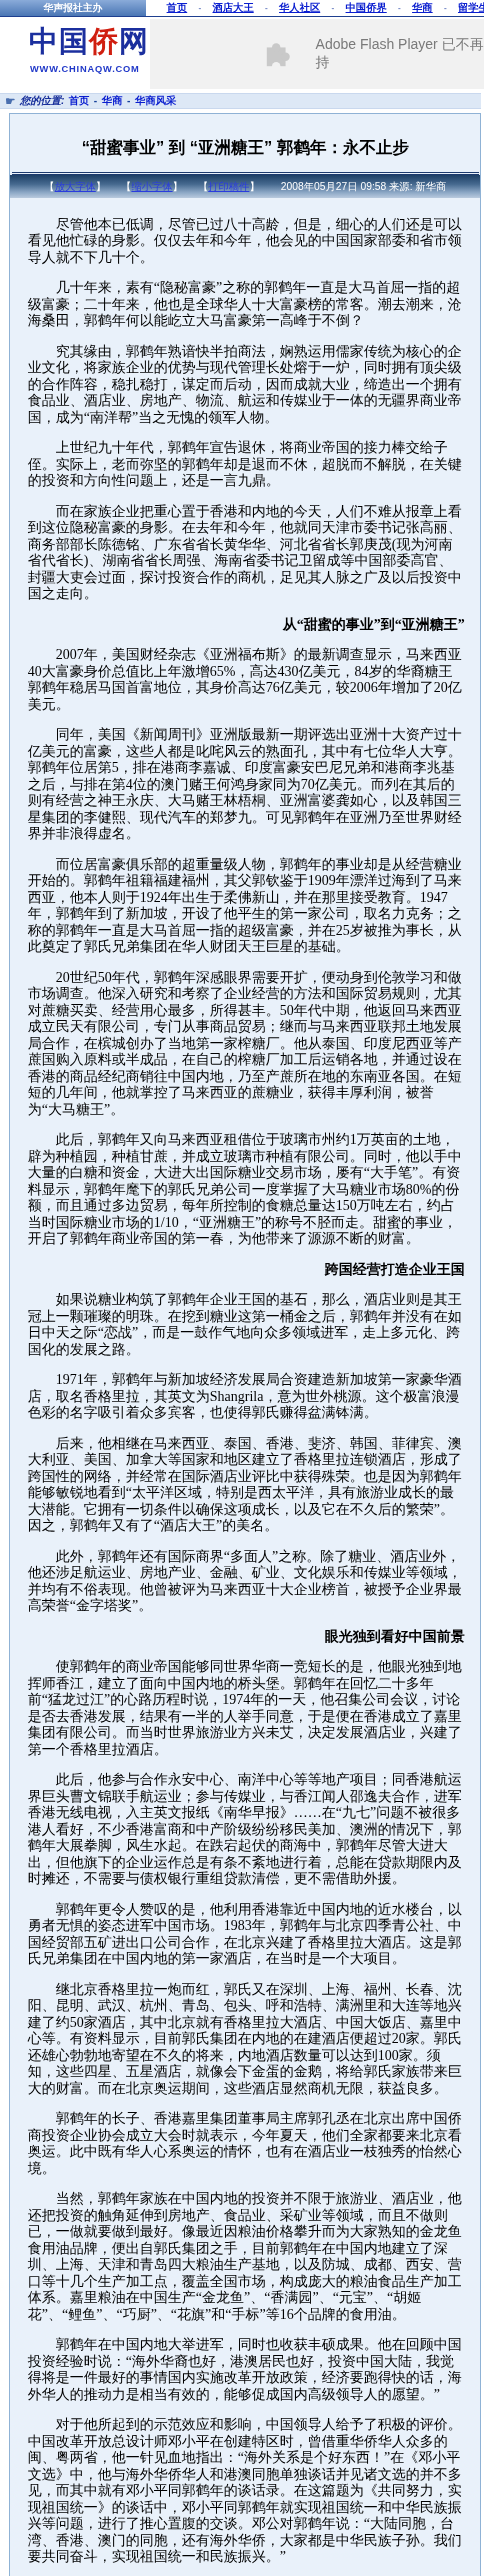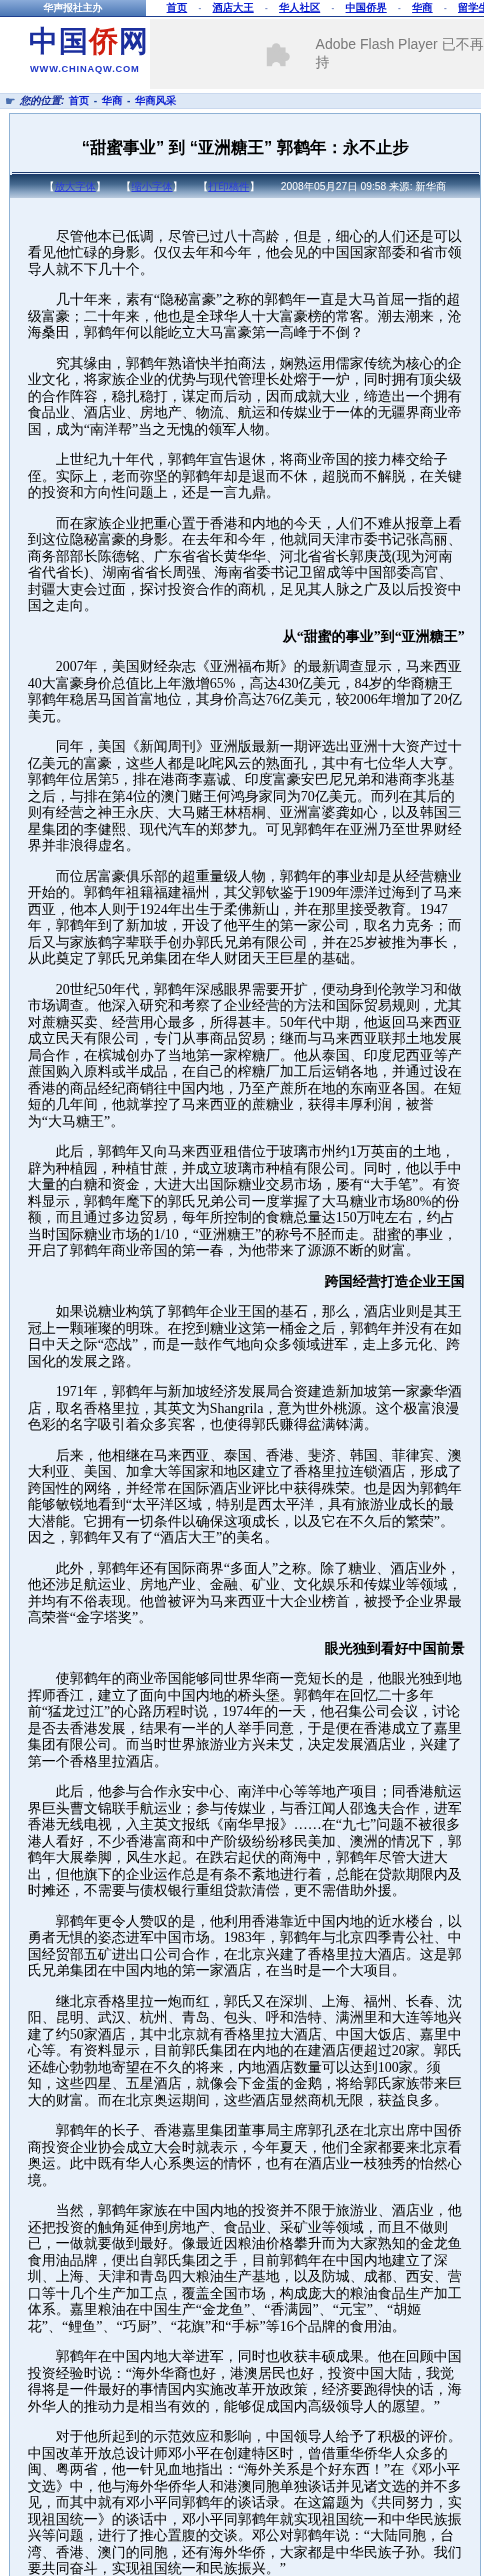--- a/index.html
+++ b/index.html
@@ -45,21 +45,21 @@
   .rule{margin:0 1.5px;height:1px;border-top:1.5px solid #1c3a6e;border-bottom:0.5px solid #1c3a6e;}
   .toolbar{height:23px;background:linear-gradient(180deg,#1e4066 0%,#46698f 40%,#8aa6c4 75%,#b9cade 100%);
     display:flex;align-items:center;justify-content:center;font-size:10.3px;color:#fff;white-space:nowrap;gap:15px;}
   .tool-wrap::before{content:"【";color:#fff;}
   .tool-wrap::after{content:"】";color:#fff;}
   .tool-link{color:#2a3cdd;text-decoration:underline;cursor:pointer;}
   .toolbar-meta{margin-left:6.2px;color:#fff;}
 
   .article-body{padding:18.5px 15.5px 20.6px 17.5px;font-size:14px;line-height:16.5px;color:#000;
     font-family:"Liberation Serif",serif;}
-  .article-body p{margin:12px 0 14px;text-indent:2em;}
+  .article-body p{margin:0 0 14px;text-indent:2em;}
   .article-body p.blk-h{font-weight:bold;text-align:right;}
 </style>
 </head>
 <body>
 
 <div class="page">
 
   <div class="topnav">
     <div class="pub-box">华声报社主办</div>
     <ul class="nav-list">
@@ -141,21 +141,21 @@
         <p class="blk-p">上世纪九十年代，郭鹤年宣告退休，将商业帝国的接力棒交给子侄。实际上，老而弥坚的郭鹤年却是退而不休，超脱而不解脱，在关键的投资和方向性问题上，还是一言九鼎。</p>
 
         <p class="blk-p">而在家族企业把重心置于香港和内地的今天，人们不难从报章上看到这位隐秘富豪的身影。在去年和今年，他就同天津市委书记张高丽、商务部部长陈德铭、广东省省长黄华华、河北省省长郭庚茂(现为河南省代省长)、湖南省省长周强、海南省委书记卫留成等中国部委高官、封疆大吏会过面，探讨投资合作的商机，足见其人脉之广及以后投资中国之走向。</p>
 
         <p class="blk-h">从“甜蜜的事业”到“亚洲糖王”</p>
 
         <p class="blk-p">2007年，美国财经杂志《亚洲福布斯》的最新调查显示，马来西亚40大富豪身价总值比上年激增65%，高达430亿美元，84岁的华裔糖王郭鹤年稳居马国首富地位，其身价高达76亿美元，较2006年增加了20亿美元。</p>
 
         <p class="blk-p">同年，美国《新闻周刊》亚洲版最新一期评选出亚洲十大资产过十亿美元的富豪，这些人都是叱咤风云的熟面孔，其中有七位华人大亨。郭鹤年位居第5，排在港商李嘉诚、印度富豪安巴尼兄弟和港商李兆基之后，与排在第4位的澳门赌王何鸿身家同为70亿美元。而列在其后的则有经营之神王永庆、大马赌王林梧桐、亚洲富婆龚如心，以及韩国三星集团的李健熙、现代汽车的郑梦九。可见郭鹤年在亚洲乃至世界财经界并非浪得虚名。</p>
 
-        <p class="blk-p">而位居富豪俱乐部的超重量级人物，郭鹤年的事业却是从经营糖业开始的。郭鹤年祖籍福建福州，其父郭钦鉴于1909年漂洋过海到了马来西亚，他本人则于1924年出生于柔佛新山，并在那里接受教育。1947年，郭鹤年到了新加坡，开设了他平生的第一家公司，取名力克务；而后又与家族鹤字辈联手创办郭氏兄弟有限公司，并在25岁被推为事长，从此奠定了郭氏兄弟集团在华人财团天王巨星的基础。</p>
+        <p class="blk-p">而位居富豪俱乐部的超重量级人物，郭鹤年的事业却是从经营糖业开始的。郭鹤年祖籍福建福州，其父郭钦鉴于1909年漂洋过海到了马来西亚，他本人则于1924年出生于柔佛新山，并在那里接受教育。1947年，郭鹤年到了新加坡，开设了他平生的第一家公司，取名力克务；之称的郭鹤年一直是大马首屈一指的超级富豪，并在25岁被推为事长，从此奠定了郭氏兄弟集团在华人财团天王巨星的基础。</p>
 
         <p class="blk-p">20世纪50年代，郭鹤年深感眼界需要开扩，便动身到伦敦学习和做市场调查。他深入研究和考察了企业经营的方法和国际贸易规则，尤其对蔗糖买卖、经营用心最多，所得甚丰。50年代中期，他返回马来西亚成立民天有限公司，专门从事商品贸易；继而与马来西亚联邦土地发展局合作，在槟城创办了当地第一家榨糖厂。他从泰国、印度尼西亚等产蔗国购入原料或半成品，在自己的榨糖厂加工后运销各地，并通过设在香港的商品经纪商销往中国内地，乃至产蔗所在地的东南亚各国。在短短的几年间，他就掌控了马来西亚的蔗糖业，获得丰厚利润，被誉为“大马糖王”。</p>
 
         <p class="blk-p">此后，郭鹤年又向马来西亚租借位于玻璃市州约1万英亩的土地，辟为种植园，种植甘蔗，并成立玻璃市种植有限公司。同时，他以手中大量的白糖和资金，大进大出国际糖业交易市场，屡有“大手笔”。有资料显示，郭鹤年麾下的郭氏兄弟公司一度掌握了大马糖业市场80%的份额，而且通过多边贸易，每年所控制的食糖总量达150万吨左右，约占当时国际糖业市场的1/10，“亚洲糖王”的称号不胫而走。甜蜜的事业，开启了郭鹤年商业帝国的第一春，为他带来了源源不断的财富。</p>
 
         <p class="blk-h">跨国经营打造企业王国</p>
 
         <p class="blk-p">如果说糖业构筑了郭鹤年企业王国的基石，那么，酒店业则是其王冠上一颗璀璨的明珠。在挖到糖业这第一桶金之后，郭鹤年并没有在如日中天之际“恋战”，而是一鼓作气地向众多领域进军，走上多元化、跨国化的发展之路。</p>
 
         <p class="blk-p">1971年，郭鹤年与新加坡经济发展局合资建造新加坡第一家豪华酒店，取名香格里拉，其英文为Shangrila，意为世外桃源。这个极富浪漫色彩的名字吸引着众多宾客，也使得郭氏赚得盆满钵满。</p>

